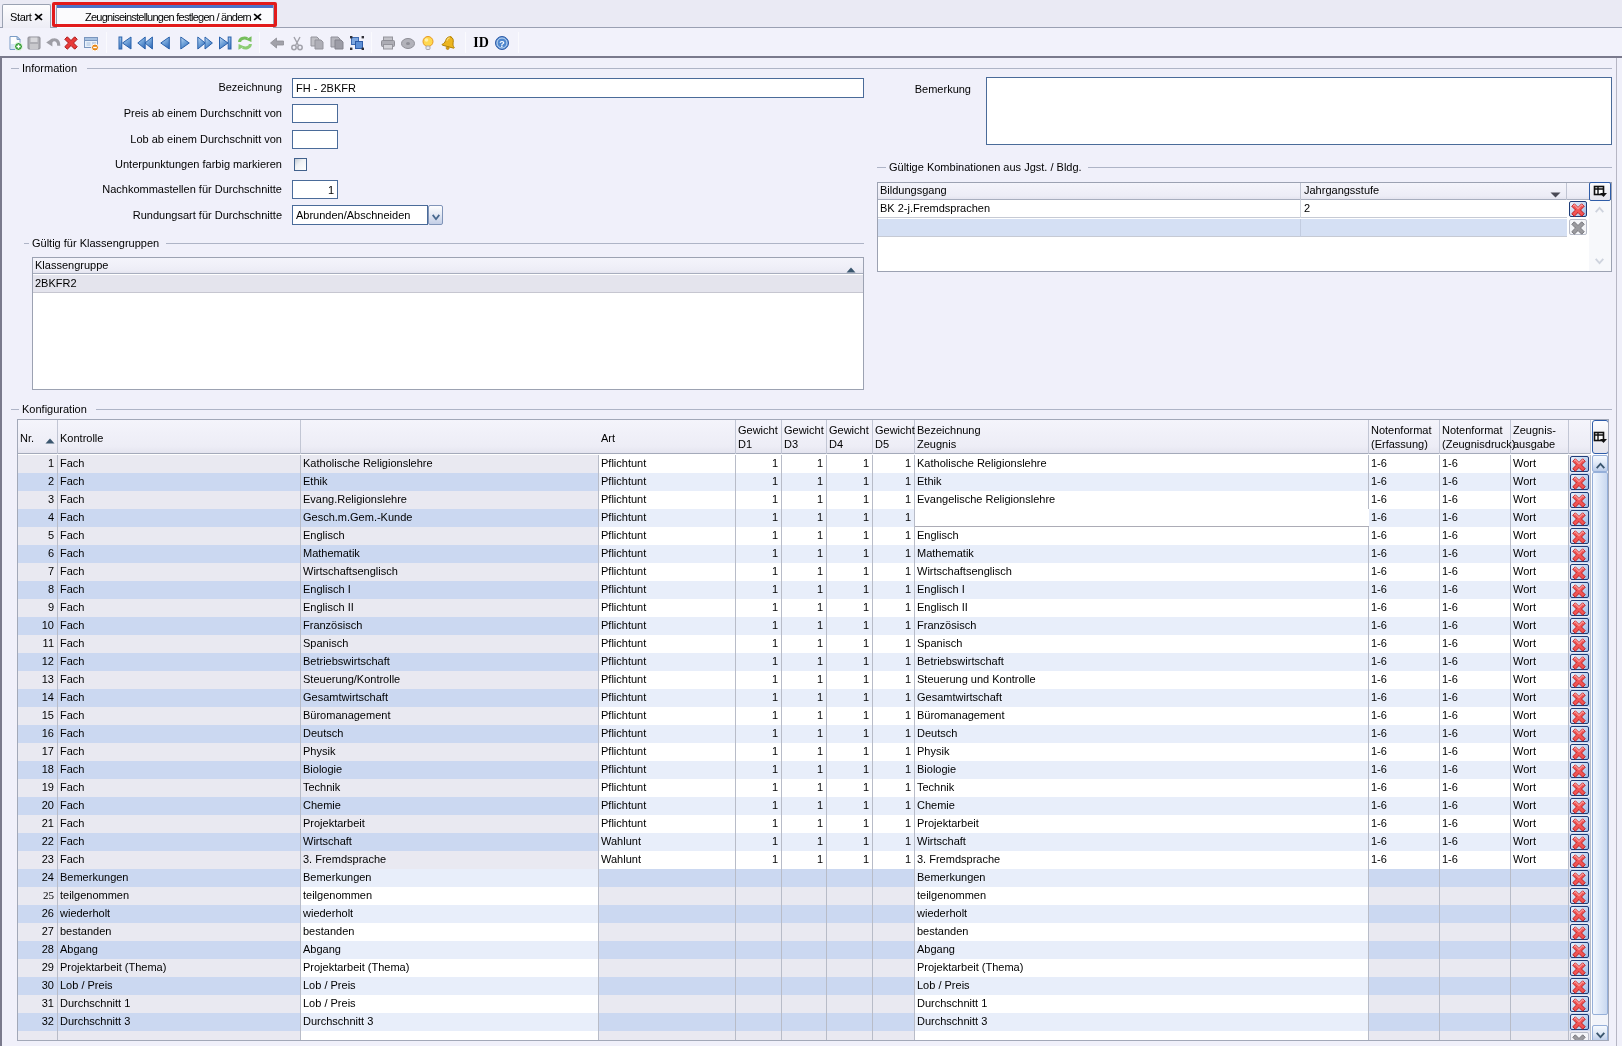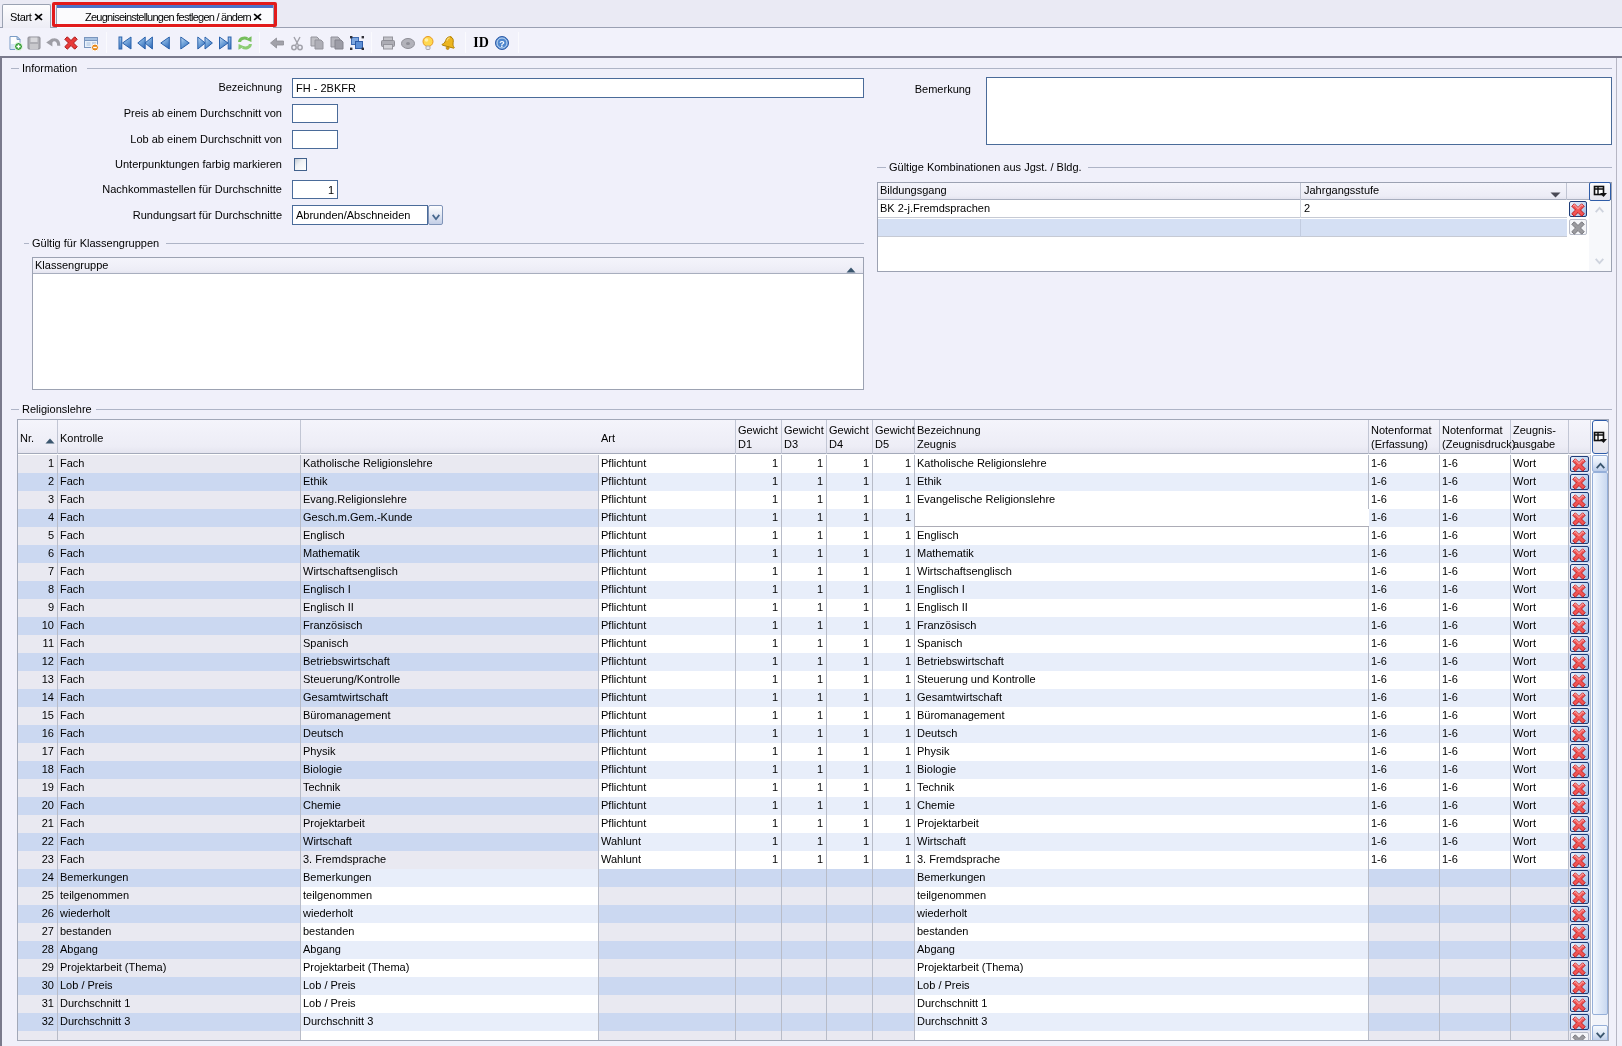--- a/index.html
+++ b/index.html
@@ -221,21 +221,21 @@
     <div class="lab" style="left:32px;top:-1px;">Gültig für Klassengruppen</div>
     <div class="line" style="left:166px;width:698px;"></div>
   </div>
 <div class="grp" style="left:0;top:162px;width:1622px;">
     <div class="dash" style="left:877px;width:9px;"></div>
     <div class="lab" style="left:889px;top:-1px;">Gültige Kombinationen aus Jgst. / Bldg.</div>
     <div class="line" style="left:1088px;width:524px;"></div>
   </div>
 <div class="grp" style="left:0;top:404px;width:1622px;">
     <div class="dash" style="left:11px;width:8px;"></div>
-    <div class="lab" style="left:22px;top:-1px;">Religionslehre</div>
+    <div class="lab" style="left:22px;top:-1px;">Konfiguration</div>
     <div class="line" style="left:96px;width:1516px;"></div>
   </div>
 <div class="flabel" style="left:10px;top:81px;">Bezeichnung</div>
 <div class="flabel" style="left:10px;top:107px;">Preis ab einem Durchschnitt von</div>
 <div class="flabel" style="left:10px;top:133px;">Lob ab einem Durchschnitt von</div>
 <div class="flabel" style="left:10px;top:158px;">Unterpunktungen farbig markieren</div>
 <div class="flabel" style="left:10px;top:183px;">Nachkommastellen für Durchschnitte</div>
 <div class="flabel" style="left:10px;top:209px;">Rundungsart für Durchschnitte</div>
 <div class="tbox" style="left:292px;top:78px;width:572px;height:20px;">
     <span class="v">FH - 2BKFR</span>
@@ -256,20 +256,23 @@
   </div>
 <div class="flabel" style="left:699px;top:83px;">Bemerkung</div>
 <div class="tbox" style="left:986px;top:77px;width:626px;height:68px;"></div>
 <div class="abs" style="left:32px;top:257px;width:832px;height:133px;background:#fff;border:1px solid #9CA2B2;">
     <div class="thead-bg" style="position:absolute;left:0;top:0;width:100%;height:16px;border-bottom:1px solid #A8AEBE;">
       <span style="position:absolute;left:2px;top:1px;">Klassengruppe</span>
       <span style="position:absolute;right:7px;top:5px;"><svg width="10" height="6" viewBox="0 0 10 6">
           <path d="M5 0.5 L9.5 5.5 L0.5 5.5 Z" fill="#3A566E"></path>
         </svg></span>
     </div>
+    <div style="position:absolute;left:0;top:17px;width:100%;height:18px;background:#E4E4ED;border-bottom:1px solid #C6C6D0;">
+      <span style="position:absolute;left:2px;top:2px;">2BKFR2</span>
+    </div>
   </div>
 <div class="abs" style="left:877px;top:182px;width:735px;height:90px;background:#fff;border:1px solid #9CA2B2;">
     <div class="thead-bg" style="position:absolute;left:0;top:0;width:733px;height:17px;border-bottom:1px solid #A8AEBE;">
       <span style="position:absolute;left:2px;top:1px;">Bildungsgang</span>
       <div style="position:absolute;left:422px;top:0;width:1px;height:17px;background:#C0C4D2;"></div>
       <span style="position:absolute;left:426px;top:1px;">Jahrgangsstufe</span>
       <span style="position:absolute;left:672px;top:5px;"><svg width="11" height="6" viewBox="0 0 11 6">
           <path d="M0.5 0.5 L10.5 0.5 L5.5 5.5 Z" fill="#4A4A55"></path>
         </svg></span>
       <div style="position:absolute;left:688px;top:0;width:1px;height:17px;background:#C0C4D2;"></div>
@@ -1368,21 +1371,21 @@
       <div style="position:absolute;left:1422px;top:0;width:71px;height:18px;background:#CBD8F1;border-right:1px solid #B8BCC8;"></div>
       <div style="position:absolute;left:1493px;top:0;width:58px;height:18px;background:#CBD8F1;border-right:1px solid #B8BCC8;"></div>
       <div style="position:absolute;left:1551px;top:0;width:22px;height:18px;background:#CBD8F1;border-right:1px solid #B8BCC8;"></div>
       <div class="delbtn" style="left:1552px;top:1px;width:19px;"><svg width="16" height="16" viewBox="0 0 16 16">
           <path d="M1.8 4.3 L4.3 1.8 L8 5.5 L11.7 1.8 L14.2 4.3 L10.5 8 L14.2 11.7 L11.7 14.2 L8 10.5 L4.3 14.2 L1.8 11.7 L5.5 8 Z" fill="#F25454" stroke="#BE1A1A" stroke-width="1"></path>
           <path d="M3 4.2 L4.3 2.9 L8 6.6 L11.7 2.9 L13 4.2" fill="none" stroke="#F99B9B" stroke-width="1.1"></path>
         </svg></div>
     </div>
     <div style="position:absolute;left:0;top:467px;width:1573px;height:18px;border-bottom:1px solid #ACACB6;">
       <div style="position:absolute;left:0px;top:0;width:40px;height:18px;background:#E9E9F1;border-right:1px solid #B8BCC8;">
-        <span style="position:absolute;right:3px;top:2px;">25</span>
+        <span style="position:absolute;right:3px;top:2px;font-family:Liberation Serif, serif;">25</span>
       </div>
       <div style="position:absolute;left:40px;top:0;width:243px;height:18px;background:#E9E9F1;border-right:1px solid #B8BCC8;">
         <span style="position:absolute;left:2px;top:2px;">teilgenommen</span>
       </div>
       <div style="position:absolute;left:283px;top:0;width:298px;height:18px;background:#FFFFFF;border-right:1px solid #B8BCC8;">
         <span style="position:absolute;left:2px;top:2px;">teilgenommen</span>
       </div>
       <div style="position:absolute;left:581px;top:0;width:137px;height:18px;background:#E9E9F1;border-right:1px solid #B8BCC8;"></div>
       <div style="position:absolute;left:718px;top:0;width:46px;height:18px;background:#E9E9F1;border-right:1px solid #B8BCC8;"></div>
       <div style="position:absolute;left:764px;top:0;width:45px;height:18px;background:#E9E9F1;border-right:1px solid #B8BCC8;"></div>

